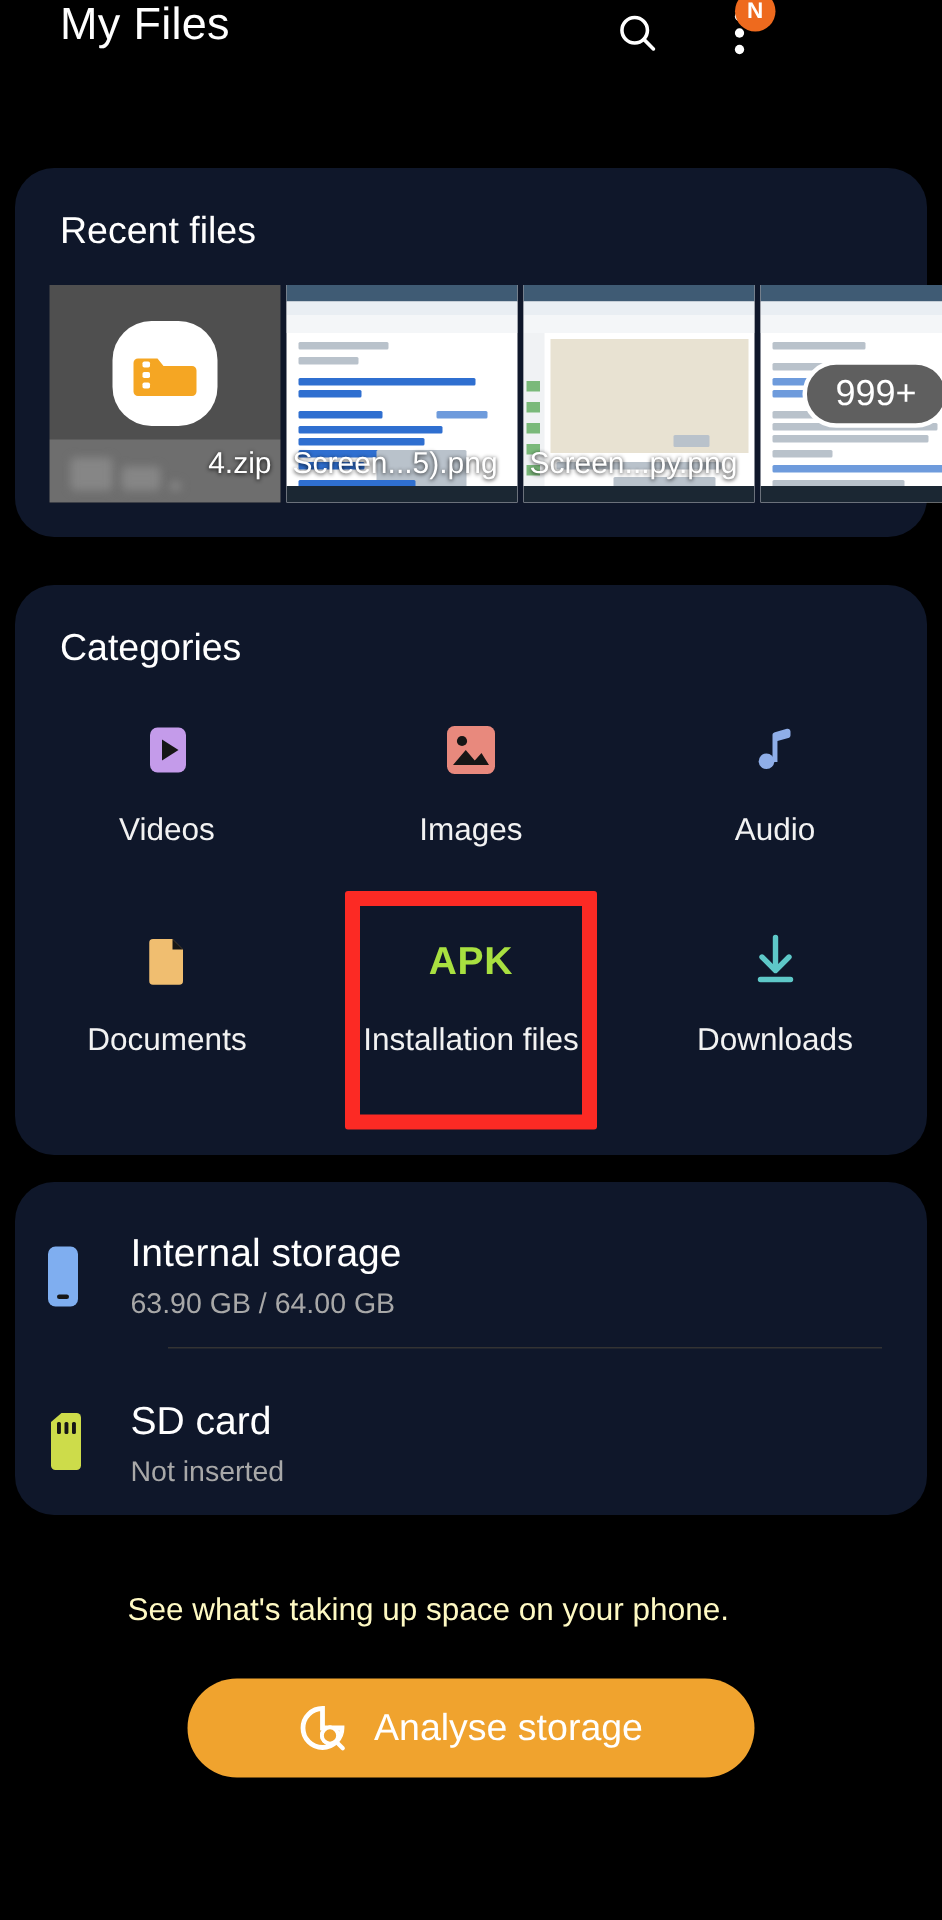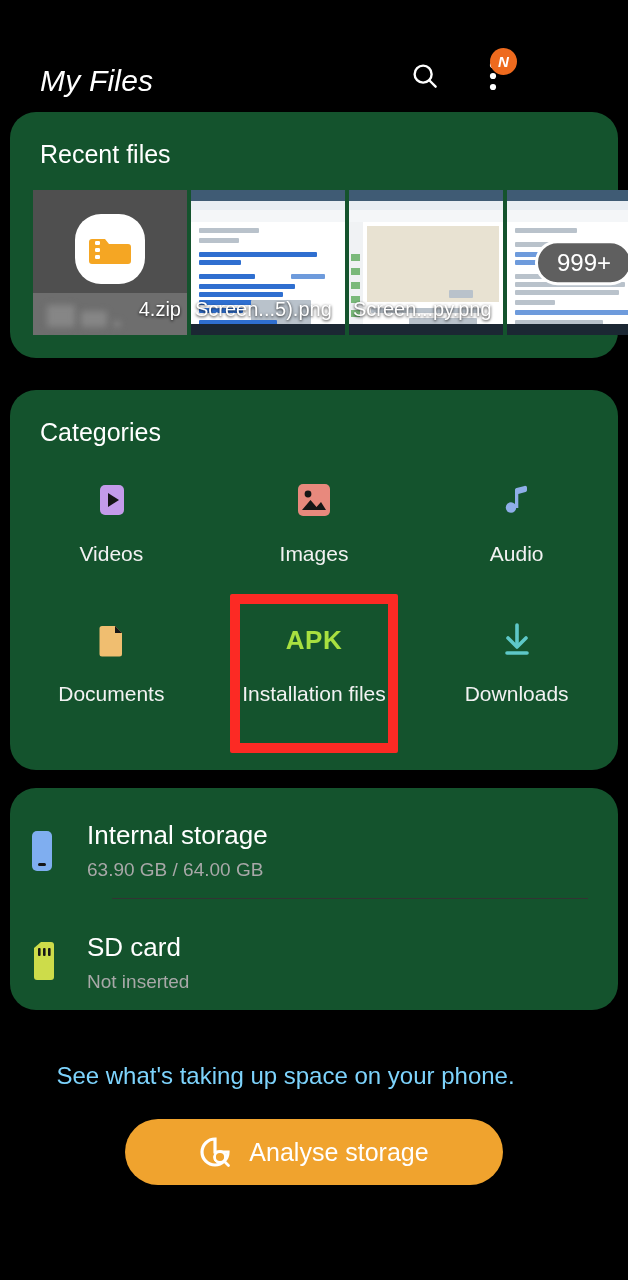--- a/index.html
+++ b/index.html
@@ -19,23 +19,22 @@
     background: #000000;
   }
 
   
   .header {
     position: absolute;
     top: 0; left: 0;
     width: 539px;
     height: 98px;
     display: flex;
-    align-items: flex-end;
+    align-items: flex-start;
     padding: 0 26px 0 40px;
-    font-style: italic;
   }
   .app-title {
     flex: 1;
     color: #ffffff;
     font-size: 30px;
     letter-spacing: 0.2px;
   }
   .hdr-actions {
     display: flex;
     align-items: center;
@@ -57,21 +56,21 @@
     font-weight: bold;
     display: flex; align-items: center; justify-content: center;
     line-height: 1;
   }
 
   
   .card {
     position: absolute;
     left: 10px;
     width: 608px;
-    background: #14532d;
+    background: #0f172a;
     border-radius: 26px;
   }
   .card-title {
     color: #ffffff;
     font-size: 25px;
     padding: 28px 0 0 30px;
   }
 
   
   #card-recent { top: 112px; height: 246px; }
@@ -208,22 +207,22 @@
     top: 110px;
     height: 1px;
     background: #333333;
   }
 
   
   .footer-note {
     position: absolute;
     top: 1062px; left: 0; width: 571px;
     text-align: center;
-    color: #7dd3fc;
-    font-size: 24px;
+    color: #fef9c3;
+    font-size: 21px;
   }
   .analyse-btn {
     position: absolute;
     top: 1119px;
     left: 125px;
     width: 378px;
     height: 66px;
     background: #F0A32E;
     border: none;
     border-radius: 33px;

